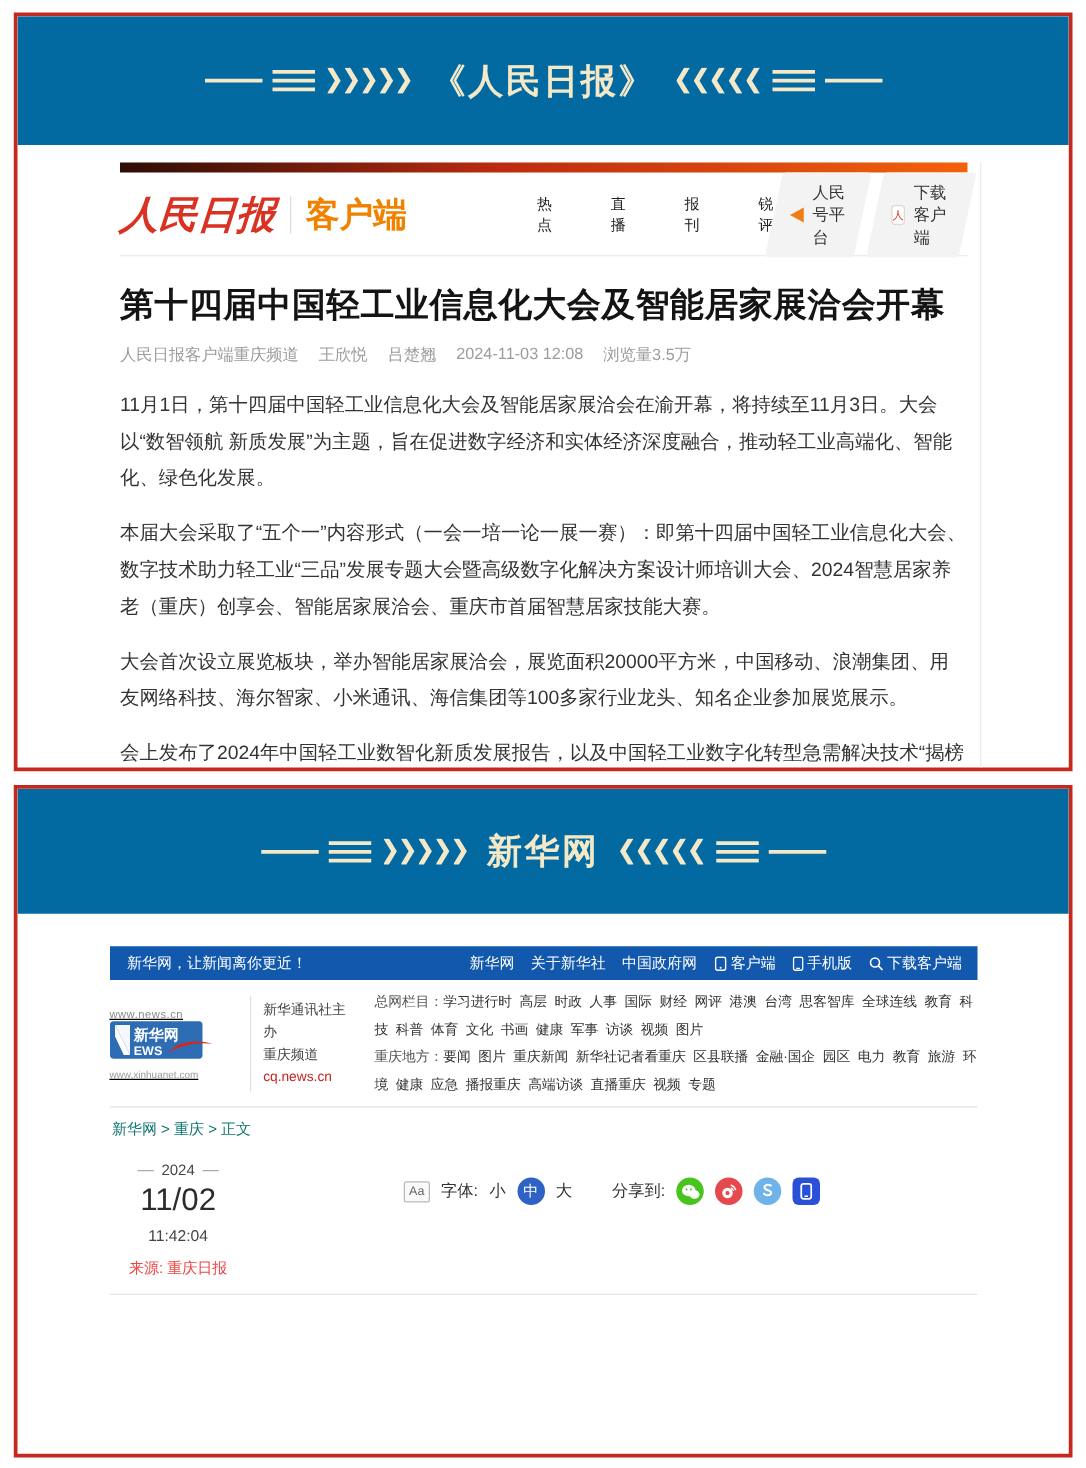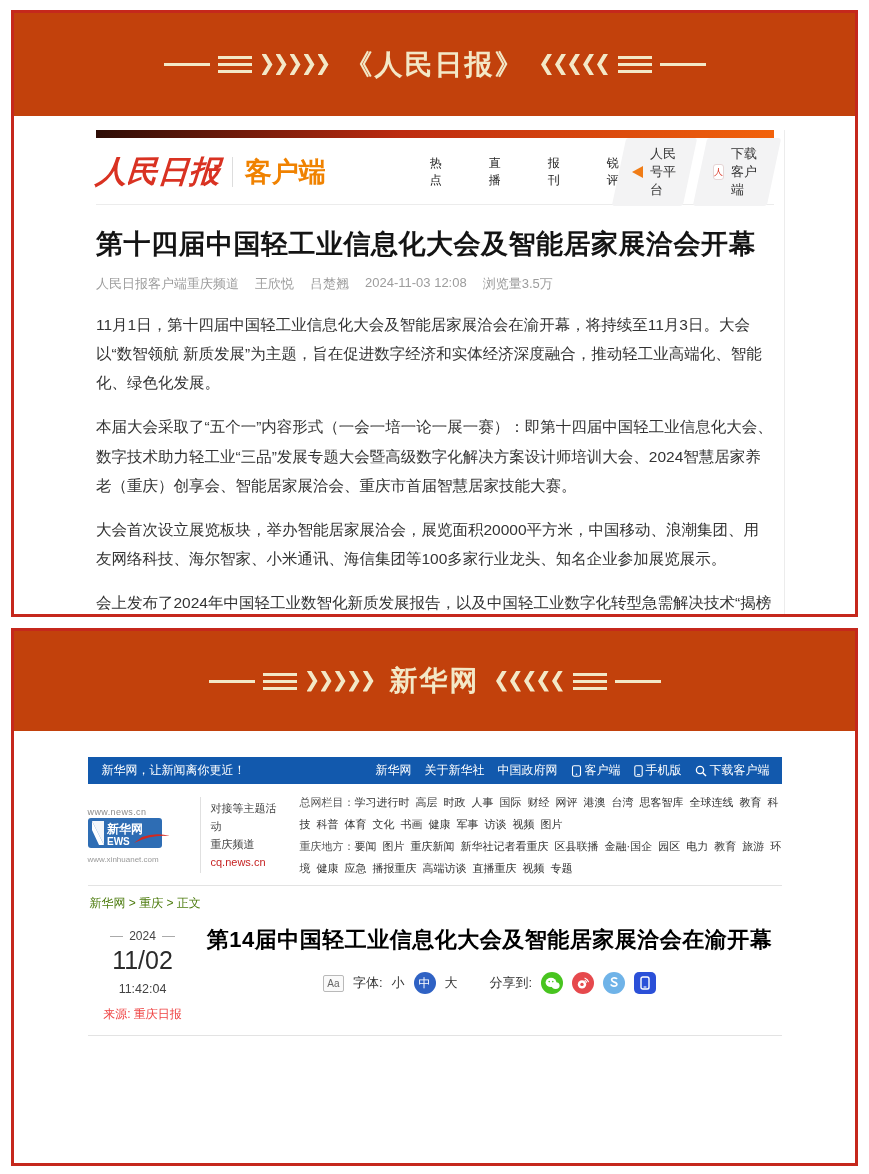--- a/index.html
+++ b/index.html
@@ -9,21 +9,21 @@
     font-family:"Liberation Sans","DejaVu Sans",sans-serif;
   }
   .outer { padding:10px 11px; }
 
   
   .sec { border:3px solid #c5281c; background:#fff; overflow:hidden; }
   .sec1 { height:607px; margin-bottom:11px; }
   .sec2 { height:538px; }
 
   
-  .banner { background:#c2410c; display:flex; align-items:center; justify-content:center; gap:16px; }
+  .banner { background:#0369a1; display:flex; align-items:center; justify-content:center; gap:16px; }
   .sec1 .banner { height:103px; }
   .sec2 .banner { height:100px; }
   .banner-title { color:#f3e8c7; font-size:28px; font-weight:bold; letter-spacing:2px; white-space:nowrap; }
   .orn { display:flex; align-items:center; gap:8px; }
   .orn.right { transform:scaleX(-1); }
   .orn-line { width:46px; height:3px; background:#f3e8c7; }
   .orn-eq { display:flex; flex-direction:column; gap:4px; }
   .orn-eq i { display:block; width:34px; height:3px; background:#f3e8c7; }
   .chev { display:flex; gap:3px; margin-left:2px; }
   .chev i { display:block; width:11px; height:21px; background:#f3e8c7;
@@ -55,31 +55,31 @@
   .pd-body p { font-size:15.5px; line-height:1.88; color:#333; margin:0 0 15px; }
 
   
   .xh-content { padding-top:26px; }
   .xh-page { width:694px; margin:0 auto; }
   .xh-bluebar { background:#1259ad; color:#fff; height:27px; display:flex; align-items:center;
                 font-size:12px; padding:0 12px 0 14px; }
   .xh-toplinks { margin-left:auto; display:flex; align-items:center; gap:13px; }
   .xh-toplinks .tl { display:flex; align-items:center; gap:3px; cursor:pointer; }
   .xh-logorow { display:flex; align-items:center; padding:7px 0 6px; }
-  .xh-logobox { width:112px; }
+  .xh-logobox { width:112px;text-decoration:underline; }
   .xh-url-top { font-size:9px; color:#8a8a8a; letter-spacing:0.4px; }
   .xh-url-bottom { font-size:8px; color:#9a9a9a; }
   .xh-hostcol { border-left:1px solid #e0e0e0; padding:2px 10px 2px 10px; font-size:11px;
                 color:#444; line-height:1.65; width:96px; }
   .xh-red { color:#c62222; }
   .xh-columns { flex:1; font-size:11px; line-height:2.0; color:#333; padding-left:4px; }
   .xh-col-label { color:#555; }
   .xh-col-links span { margin-right:6px; cursor:pointer; }
   .xh-hr { border-top:1px solid #e3e3e3; }
-  .xh-breadcrumb { font-size:12px; color:#4d7c0f; padding:9px 2px 5px; }
+  .xh-breadcrumb { font-size:12px; color:#0f766e; padding:9px 2px 5px; }
   .xh-article-head { display:flex; padding-top:4px; }
   .xh-datecol { width:110px; text-align:center; padding-top:8px; }
   .xh-year { font-size:12px; color:#444; display:flex; align-items:center; justify-content:center; gap:6px;text-align:center; }
   .dash { width:13px; height:1px; background:#aaa; display:inline-block; }
   .xh-daynum { font-size:25px; color:#2b2b2b; margin-top:3px; }
   .xh-time { font-size:12.5px; color:#444; margin-top:7px; }
   .xh-sourceline { font-size:12px; color:#ef4444; margin-top:10px; }
   .xh-headmain { flex:1; padding-top:4px; }
   .xh-title { font-size:22px; font-weight:700; color:#000; text-align:center; letter-spacing:0.5px; }
   .xh-controls { display:flex; align-items:center; justify-content:center; gap:9px; margin-top:17px;
@@ -268,21 +268,21 @@
               <path d="M4 4 L16 28 L16 4 Z" fill="#ffffff" opacity="0.95"></path>
               <path d="M4 4 L16 28 L11 28 L4 13 Z" fill="#ffffff"></path>
               <text x="19" y="16" font-size="12" font-weight="bold" fill="#ffffff" font-family="'Liberation Sans','DejaVu Sans',sans-serif">新华网</text>
               <text x="19" y="28" font-size="10" font-weight="bold" fill="#ffffff" font-family="'Liberation Sans','DejaVu Sans',sans-serif">EWS</text>
               <path d="M46 26 q18 -9 36 -7 q-14 -4 -28 1 z" fill="#d4281e"></path>
             </svg>
             <div class="xh-url-bottom">www.xinhuanet.com</div>
           </div>
 
           <div class="xh-hostcol">
-            <div>对接等主题活动</div>
+            <div>新华通讯社主办</div>
             <div>重庆频道</div>
             <div class="xh-red">cq.news.cn</div>
           </div>
 
           <div class="xh-columns">
             <div>
               <span class="xh-col-label">总网栏目：</span><span class="xh-col-links"><span>学习进行时</span><span>高层</span><span>时政</span><span>人事</span><span>国际</span><span>财经</span><span>网评</span><span>港澳</span><span>台湾</span><span>思客智库</span><span>全球连线</span><span>教育</span><span>科技</span><span>科普</span><span>体育</span><span>文化</span><span>书画</span><span>健康</span><span>军事</span><span>访谈</span><span>视频</span><span>图片</span></span>
             </div>
             <div>
               <span class="xh-col-label">重庆地方：</span><span class="xh-col-links"><span>要闻</span><span>图片</span><span>重庆新闻</span><span>新华社记者看重庆</span><span>区县联播</span><span>金融·国企</span><span>园区</span><span>电力</span><span>教育</span><span>旅游</span><span>环境</span><span>健康</span><span>应急</span><span>播报重庆</span><span>高端访谈</span><span>直播重庆</span><span>视频</span><span>专题</span></span>
@@ -300,21 +300,20 @@
               <i class="dash"></i>
                 <span>2024</span>
                 <i class="dash"></i>
             </div>
             <div class="xh-daynum">11/02</div>
             <div class="xh-time">11:42:04</div>
             <div class="xh-sourceline">来源: 重庆日报</div>
           </div>
 
           <div class="xh-headmain">
-            <div class="xh-title">第14届中国轻工业信息化大会及智能居家展洽会在渝开幕</div>
             <div class="xh-controls">
               <span class="fontbox">Aa</span>
               <span>字体:</span>
               <span class="size-opt">小</span>
               <span class="size-mid">中</span>
               <span class="size-opt">大</span>
               <span class="share-gap"></span>
               <span>分享到:</span>
               <span class="sicon" style="background:#48c41f;">
                 <svg width="15" height="13" viewBox="0 0 15 13">

